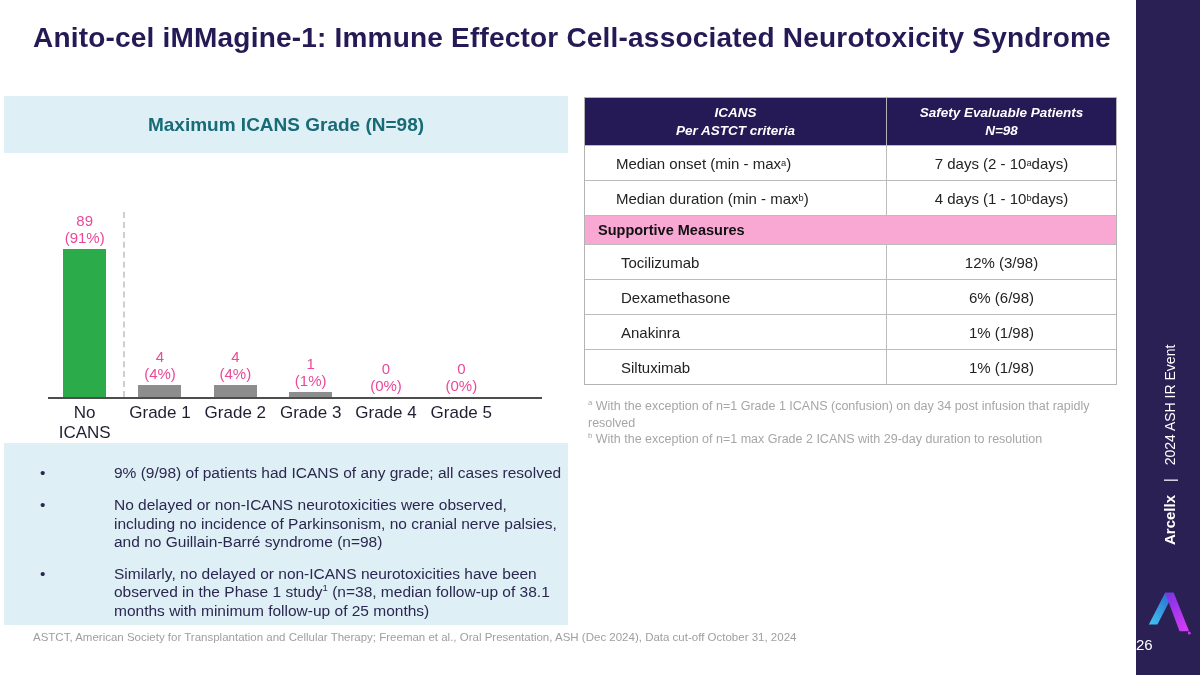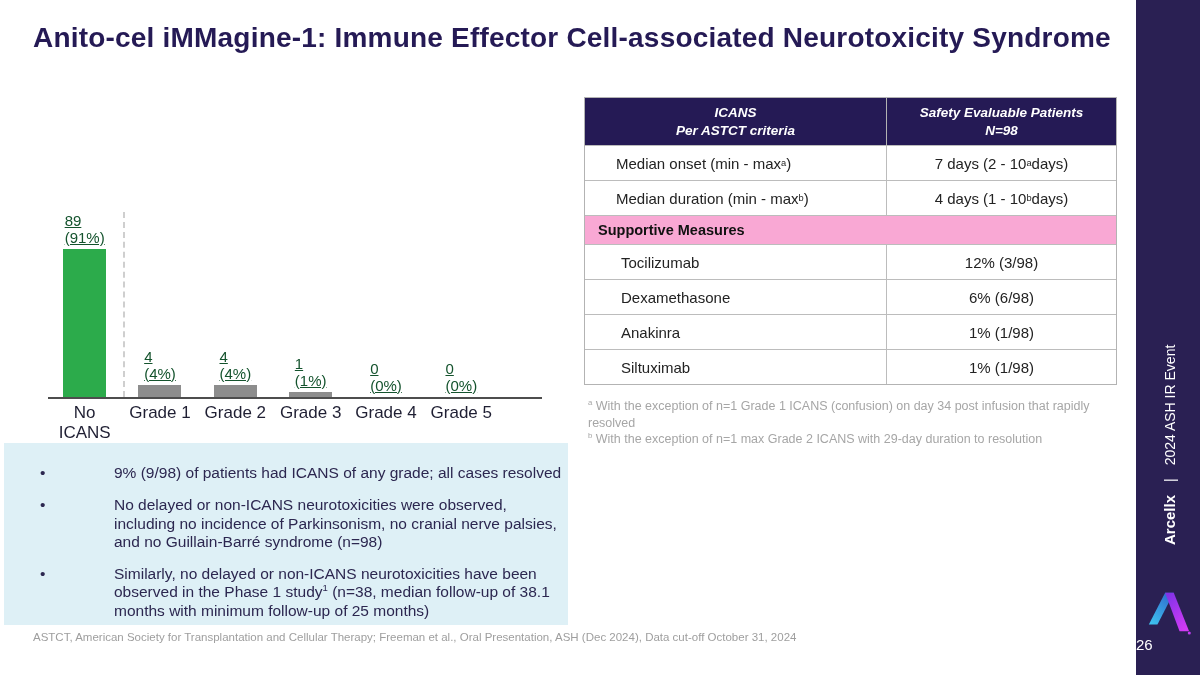--- a/index.html
+++ b/index.html
@@ -12,21 +12,21 @@
            color:#251a55; line-height:1.12; letter-spacing:0.2px; }
 
   
   .chart-header { position:absolute; left:4px; top:96px; width:564px; height:57px; background:#def0f6;
                   display:flex; align-items:center; justify-content:center; }
   .chart-title { color:#176a76; font-size:19px; font-weight:bold; }
 
   
   .chart-columns { position:absolute; left:47px; top:200px; width:452px; height:197px; display:flex; }
   .chart-col { flex:1; display:flex; flex-direction:column; align-items:center; justify-content:flex-end; }
-  .bar-label { font-size:15px; line-height:1.1; text-align:left; color:#14532d; margin-bottom:3px;text-decoration:underline; }
+  .bar-label { font-size:15px; line-height:1.1; text-align:center; color:#ec4899; margin-bottom:3px; }
   .bar { width:43px; }
   .axis-line { position:absolute; left:48px; top:397px; width:494px; height:2px; background:#4d4d4d; }
   .dashed-divider { position:absolute; left:123px; top:212px; height:185px; border-left:2px dashed #cfcfcf; }
   .cat-labels { position:absolute; left:47px; top:403px; width:452px; display:flex; }
   .cat-label { flex:1; text-align:center; font-size:17px; color:#1f1f33; }
 
   
   .icans-table { position:absolute; left:584px; top:97px; width:533px; border:1px solid #b3b3b3; background:#fff; }
   .thead { display:flex; height:47px; background:#251a55; color:#ffffff; font-weight:bold; font-size:13.5px;
            text-align:center; }
@@ -64,20 +64,23 @@
   .logo { position:absolute; left:50%; transform:translateX(-50%); bottom:38px; }
   .page-num { position:absolute; bottom:22px; width:100%; text-align:left; color:#ffffff; font-size:15px; }
 </style>
 </head>
 <body>
 
 <div class="slide">
 
   <div class="title">Anito-cel iMMagine-1: Immune Effector Cell-associated Neurotoxicity Syndrome</div>
 
+  <div class="chart-header">
+    <div class="chart-title">Maximum ICANS Grade (N=98)</div>
+  </div>
 
   <div class="dashed-divider"></div>
   <div class="chart-columns">
       <div class="chart-col">
         <div class="bar-label">
           <div>89</div>
           <div>(91%)</div>
         </div>
         <div class="bar" style="height: 148px; background: rgb(44, 171, 75);"></div>
       </div>

